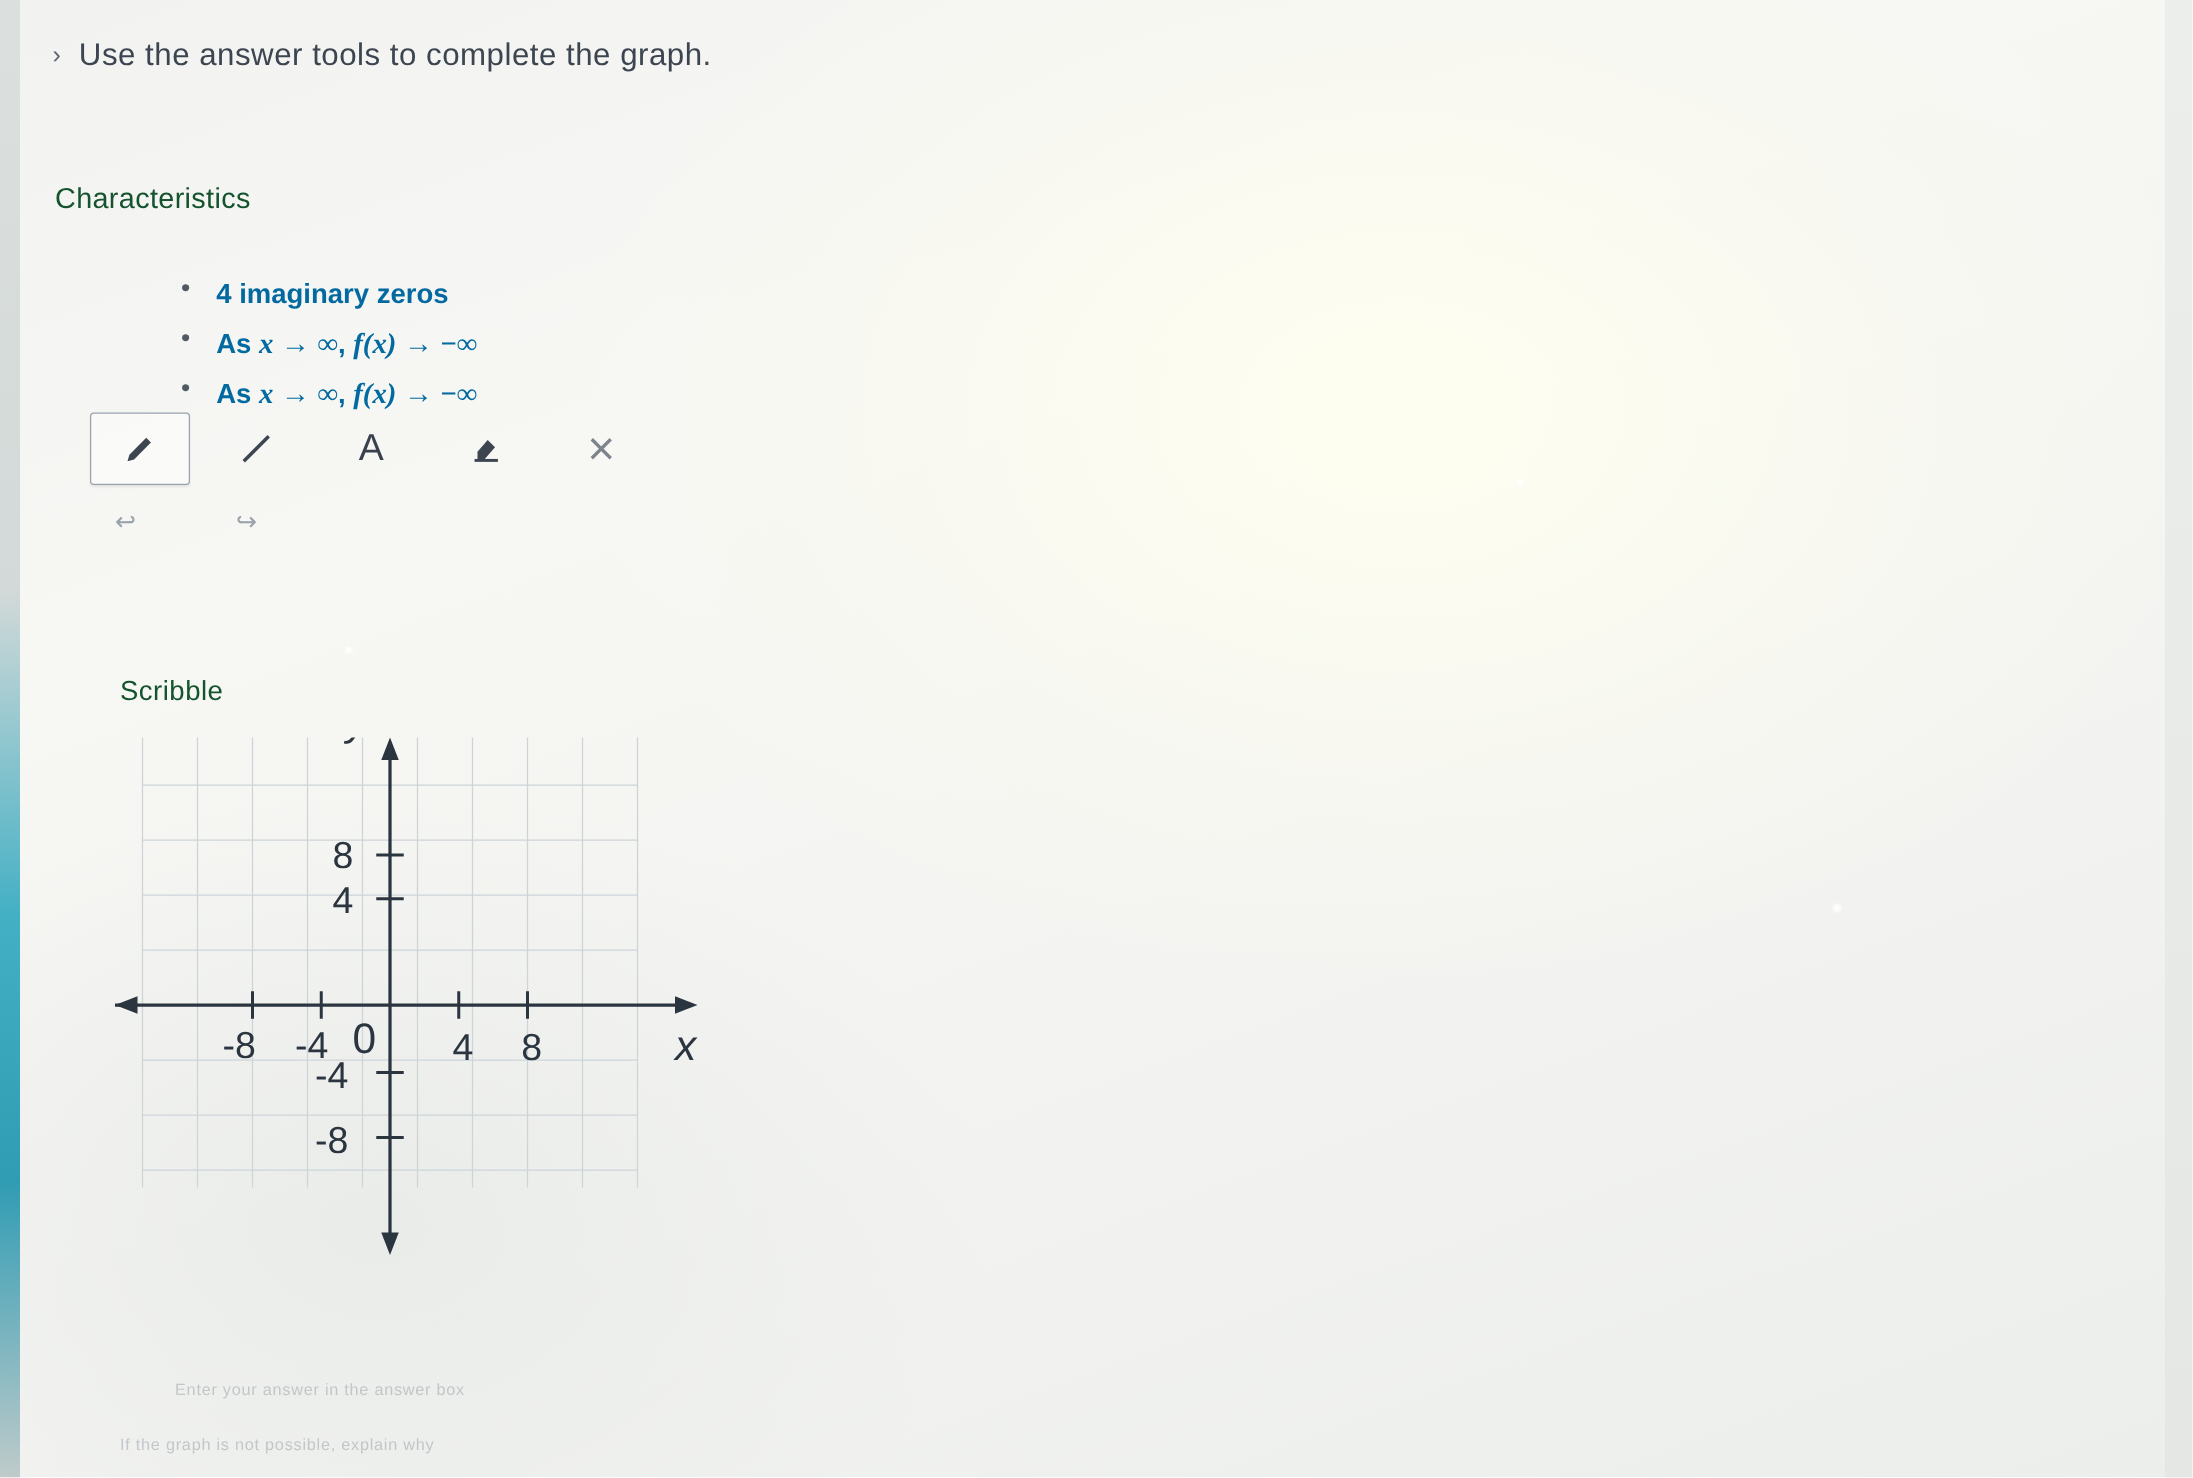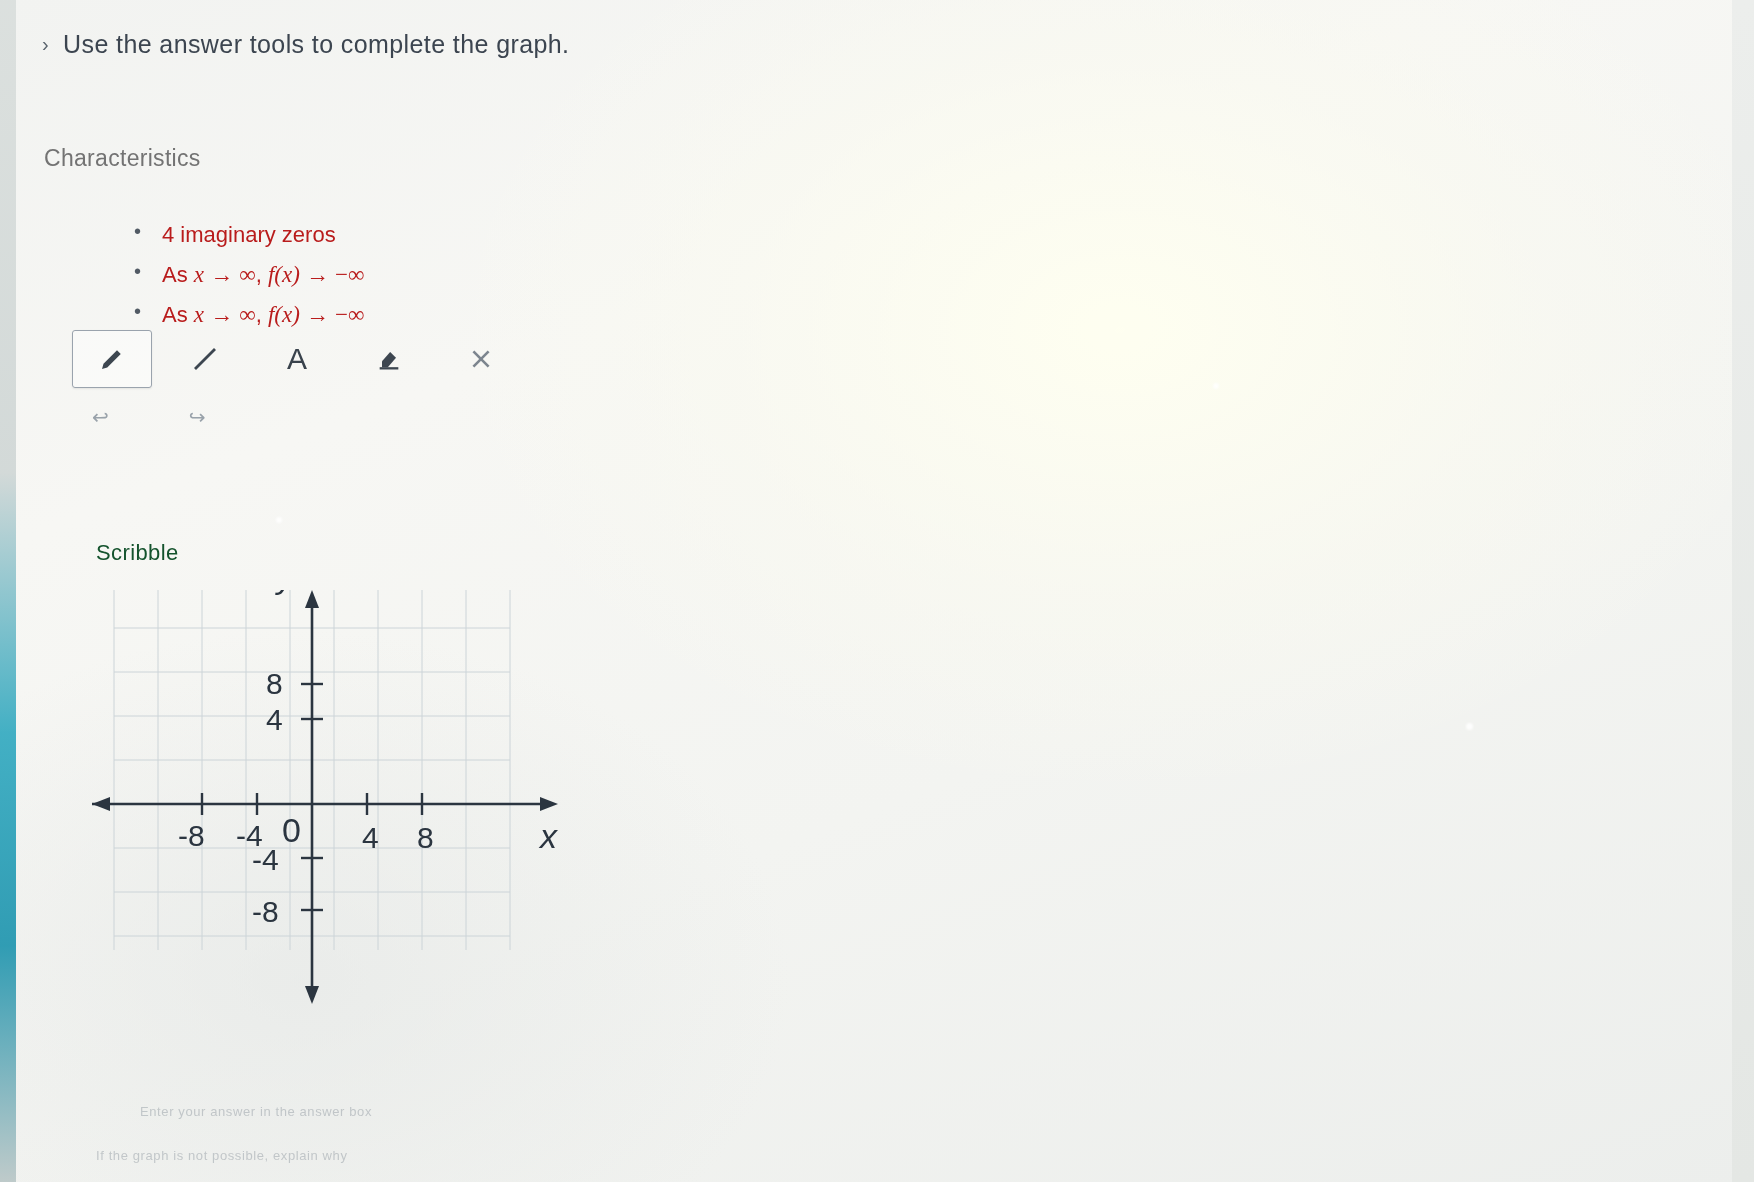--- a/index.html
+++ b/index.html
@@ -63,29 +63,30 @@
     position: absolute;
     left: 36px; top: 104px;
     width: 1420px;
     color: #3f4852;
     font-size: 24px;
     letter-spacing: 0.3px;
   }
   .charlabel {
     position: absolute;
     left: 44px; top: 145px;
-    color: #737373;
+    color: #14532d;
     font-size: 23px;
     letter-spacing: 0.3px;
   }
   .bullets {
     position: absolute;
-    left: 88px; top: 200px;
-    color: #b91c1c;
+    left: 99px; top: 200px;
+    color: #0369a1;
     font-size: 22px;
+    font-weight: bold;
   }
   .bullets li {
     margin: 0 0 14px 0;
     list-style: none;
     position: relative;
     padding-left: 34px;
   }
   .bullets li:before {
     content: "•";
     position: absolute;

